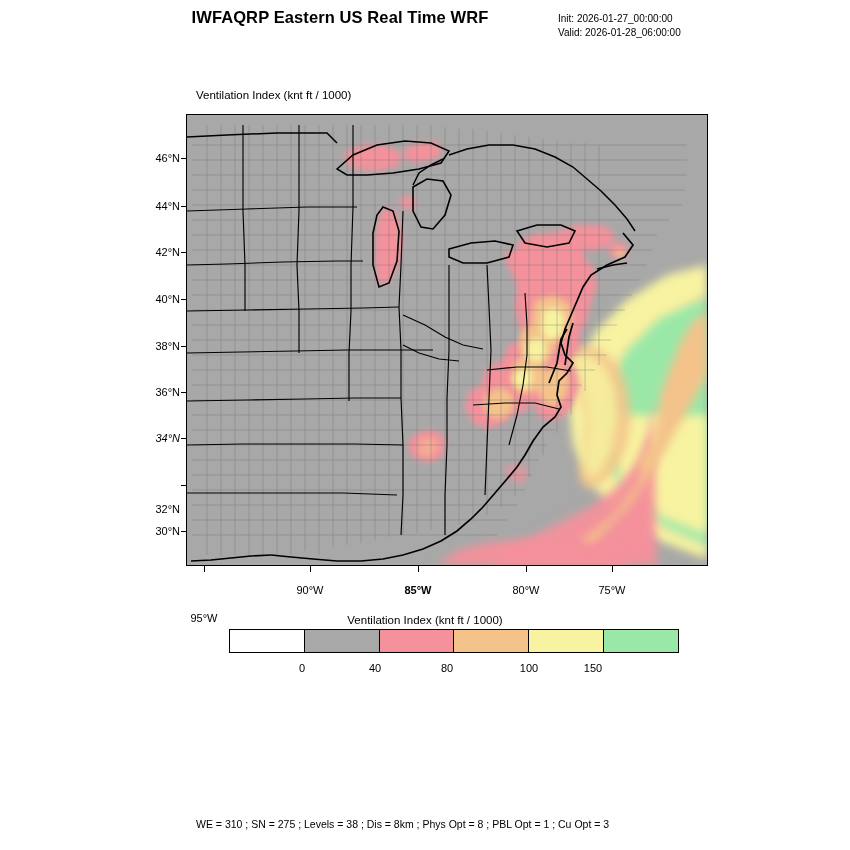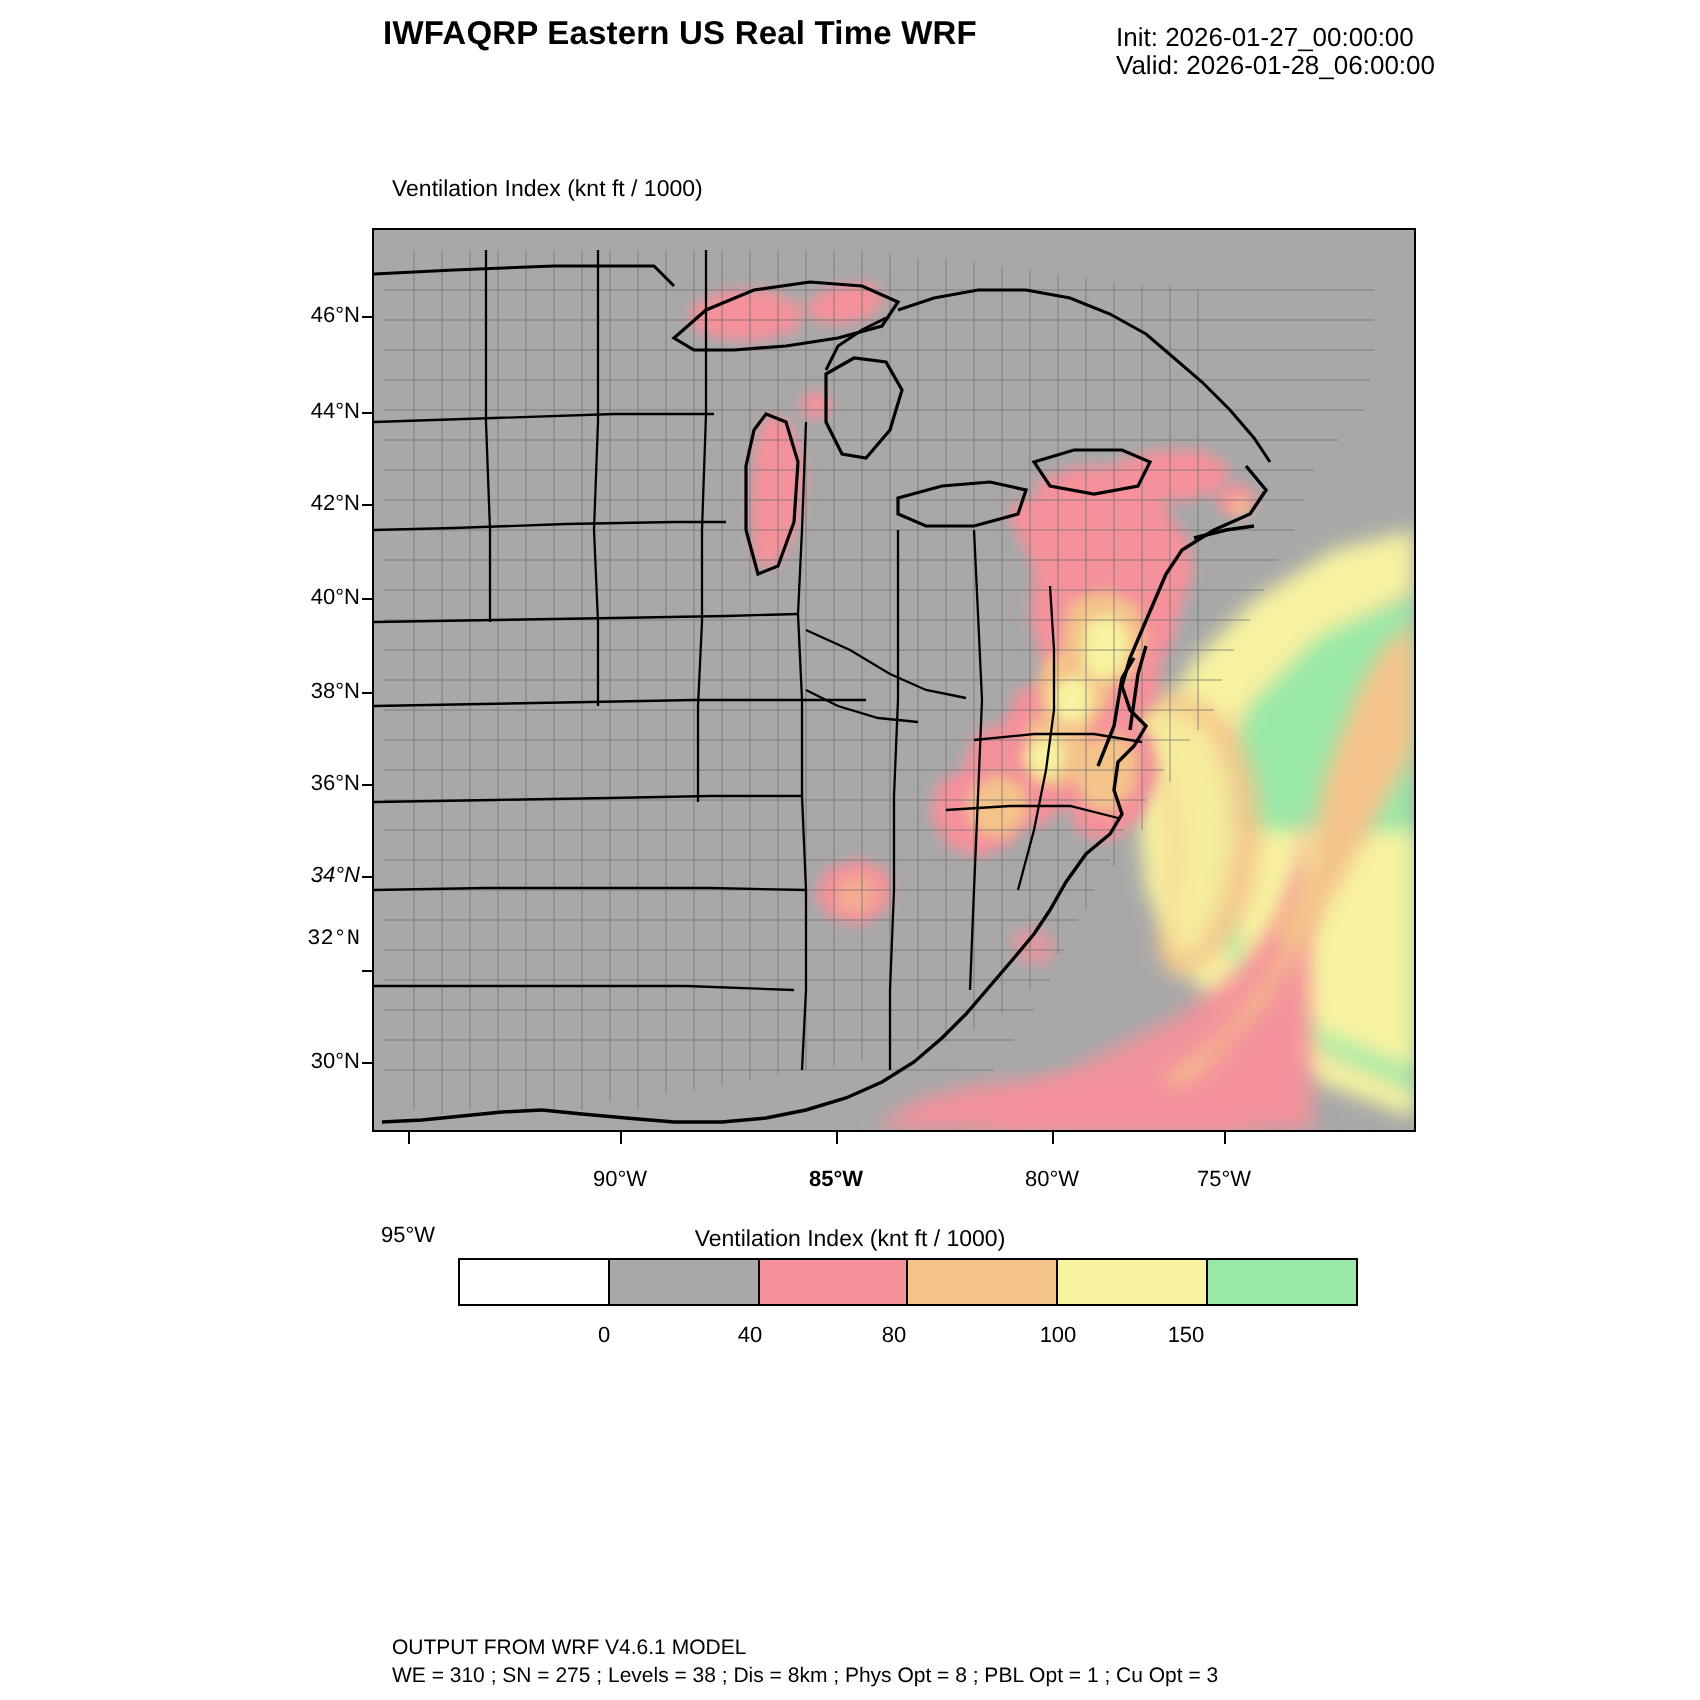--- a/index.html
+++ b/index.html
@@ -26,21 +26,21 @@
     left: 0; top: 8px;
     width: 680px;
     text-align: center;
     font-size: 16.5px;
     font-weight: bold;
     letter-spacing: 0.1px;
   }
   .init-block {
     position: absolute;
     left: 558px; top: 12px;
-    font-size: 13px;
+    font-size: 10px;
     line-height: 14px;
     white-space: nowrap;
   }
   
   .panel-title {
     position: absolute;
     left: 196px; top: 89px;
     font-size: 11.5px;
     white-space: nowrap;
   }
@@ -316,21 +316,21 @@
     <div class="ytick-label" style="left:134px; top:246px;">42°N</div>
     <div class="tick-mark-y" style="left:181px; top:252px;"></div>
     <div class="ytick-label" style="left:134px; top:293px;">40°N</div>
     <div class="tick-mark-y" style="left:181px; top:299px;"></div>
     <div class="ytick-label" style="left:134px; top:340px;">38°N</div>
     <div class="tick-mark-y" style="left:181px; top:346px;"></div>
     <div class="ytick-label" style="left:134px; top:386px;">36°N</div>
     <div class="tick-mark-y" style="left:181px; top:392px;"></div>
     <div class="ytick-label" style="left:134px; top:432px;font-style:italic;">34°N</div>
     <div class="tick-mark-y" style="left:181px; top:438px;"></div>
-    <div class="ytick-label" style="left:134px; top:464px;font-family:Liberation Mono, monospace;">32°N</div>
+    <div class="ytick-label" style="left:134px; top:503px;">32°N</div>
     <div class="tick-mark-y" style="left:181px; top:485px;"></div>
     <div class="ytick-label" style="left:134px; top:525px;">30°N</div>
     <div class="tick-mark-y" style="left:181px; top:531px;"></div>
   </div>
 
   <div>
     <div class="tick-mark-x" style="left:204px; top:566px;"></div>
     <div class="xtick-label" style="left:174px; top:612px;">95°W</div>
     <div class="tick-mark-x" style="left:310px; top:566px;"></div>
     <div class="xtick-label" style="left:280px; top:584px;">90°W</div>
@@ -355,17 +355,16 @@
 
   <div>
     <div class="cbar-tick-label" style="left:277px;">0</div>
     <div class="cbar-tick-label" style="left:350px;">40</div>
     <div class="cbar-tick-label" style="left:422px;">80</div>
     <div class="cbar-tick-label" style="left:504px;">100</div>
     <div class="cbar-tick-label" style="left:568px;">150</div>
   </div>
 
   <div class="footer">
-    <div>OUTPUT FROM WRF V4.6.1 MODEL</div>
     <div>WE = 310 ; SN = 275 ; Levels = 38 ; Dis = 8km ; Phys Opt = 8 ; PBL Opt = 1 ; Cu Opt = 3</div>
   </div>
 
 </div>
 
 </body></html>

